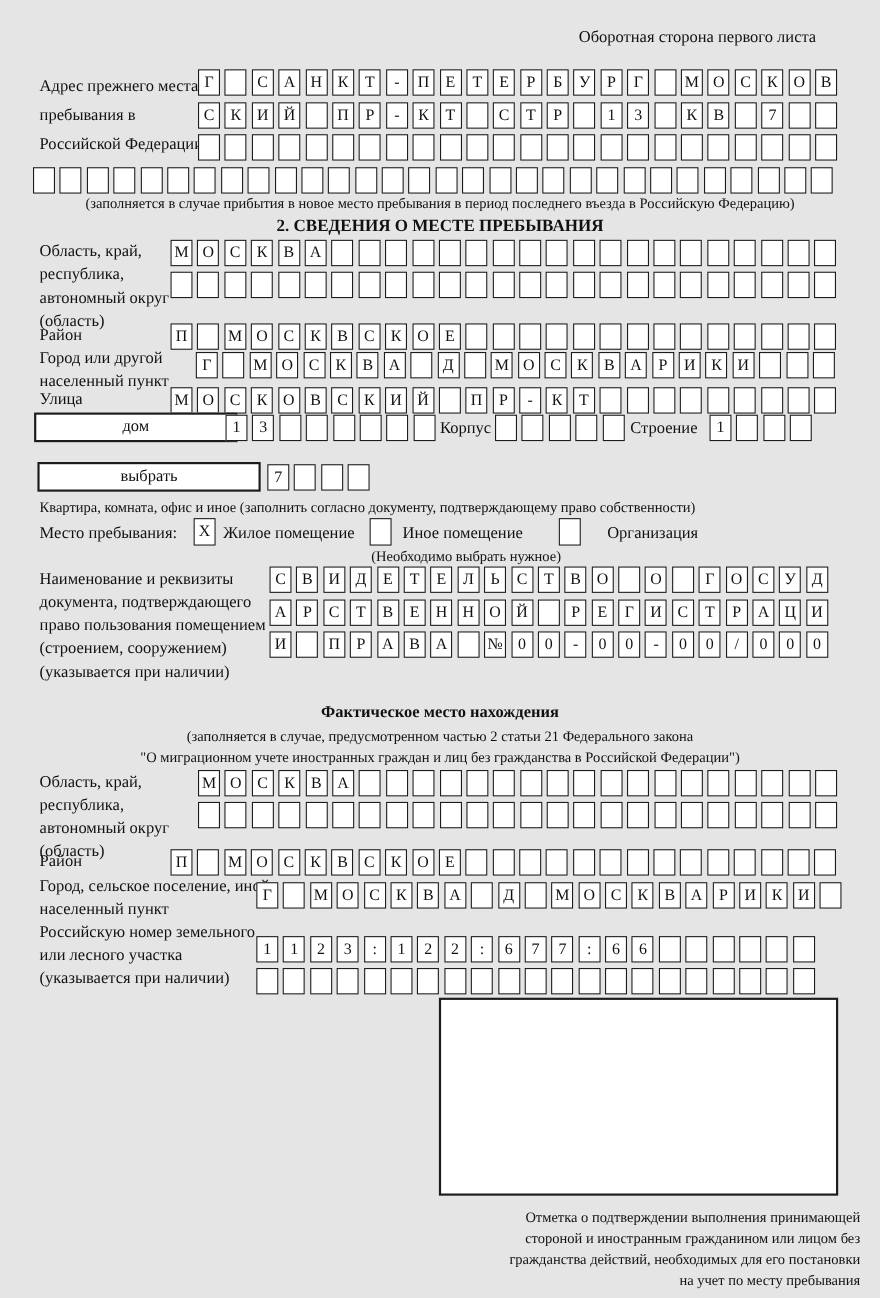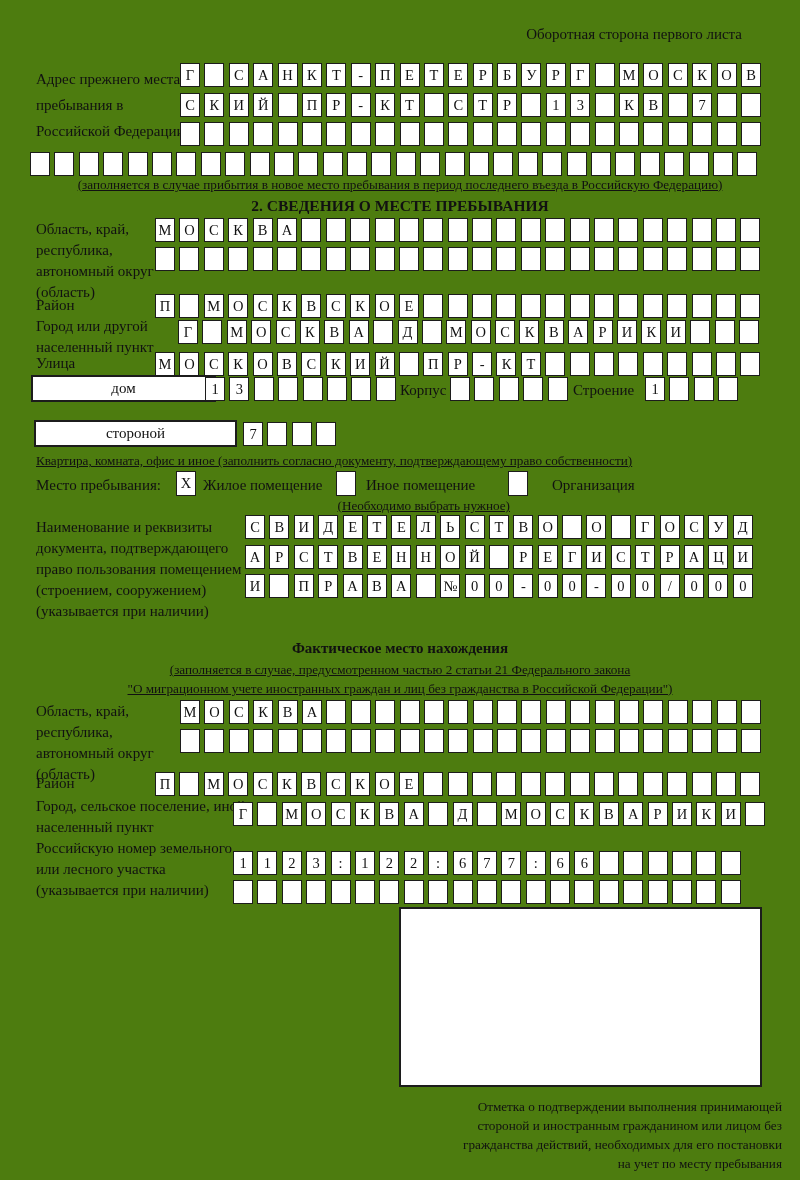--- a/index.html
+++ b/index.html
@@ -1,19 +1,19 @@
 <!DOCTYPE html>
 <html><head>
 <meta charset="utf-8">
 <style>
   html,body{margin:0;padding:0;background:#fff;}
-  .page{position:relative;width:800px;height:1180px;background:#4d7c0f;
+  .page{position:relative;width:800px;height:1180px;background:#e5e5e5;
         font-family:"Liberation Serif","DejaVu Serif",serif;color:#111;overflow:hidden;}
   .lbl{position:absolute;font-size:15px;line-height:21px;}
-  .note{position:absolute;font-size:13.2px;line-height:18px;text-decoration:underline;}
+  .note{position:absolute;font-size:13.2px;line-height:18px;}
   .center{left:0;width:800px;text-align:center;}
   .title{position:absolute;font-weight:bold;font-size:15.5px;}
   .cells{position:absolute;display:flex;}
   .cell{flex:none;width:20px;height:24px;margin-right:4.4px;box-sizing:border-box;
         border:1.8px solid #1c1c1c;background:#fff;display:flex;align-items:center;
         justify-content:center;font-size:14.5px;line-height:1;}
   .wbox{position:absolute;box-sizing:border-box;border:2px solid #1c1c1c;background:#fff;
         display:flex;align-items:center;justify-content:center;font-size:15px;}
   .chk{position:absolute;box-sizing:border-box;width:20px;height:25px;border:1.8px solid #1c1c1c;
        background:#fff;display:flex;align-items:center;justify-content:center;font-size:14.5px;}
@@ -344,21 +344,21 @@
       <span class="cell"></span>
     </div>
   <div class="lbl l-stroenie">Строение</div>
   <div class="cells r-stroenie">
       <span class="cell">1</span>
       <span class="cell"></span>
       <span class="cell"></span>
       <span class="cell"></span>
     </div>
 
-  <div class="wbox wbox-kv">стороной</div>
+  <div class="wbox wbox-kv">выбрать</div>
   <div class="cells r-apt">
       <span class="cell">7</span>
       <span class="cell"></span>
       <span class="cell"></span>
       <span class="cell"></span>
     </div>
   <div class="note n-apt">Квартира, комната, офис и иное (заполнить согласно документу, подтверждающему право собственности)</div>
 
   <div class="lbl l-stay">Место пребывания:</div>
   <div class="chk chk-1">Х</div>

